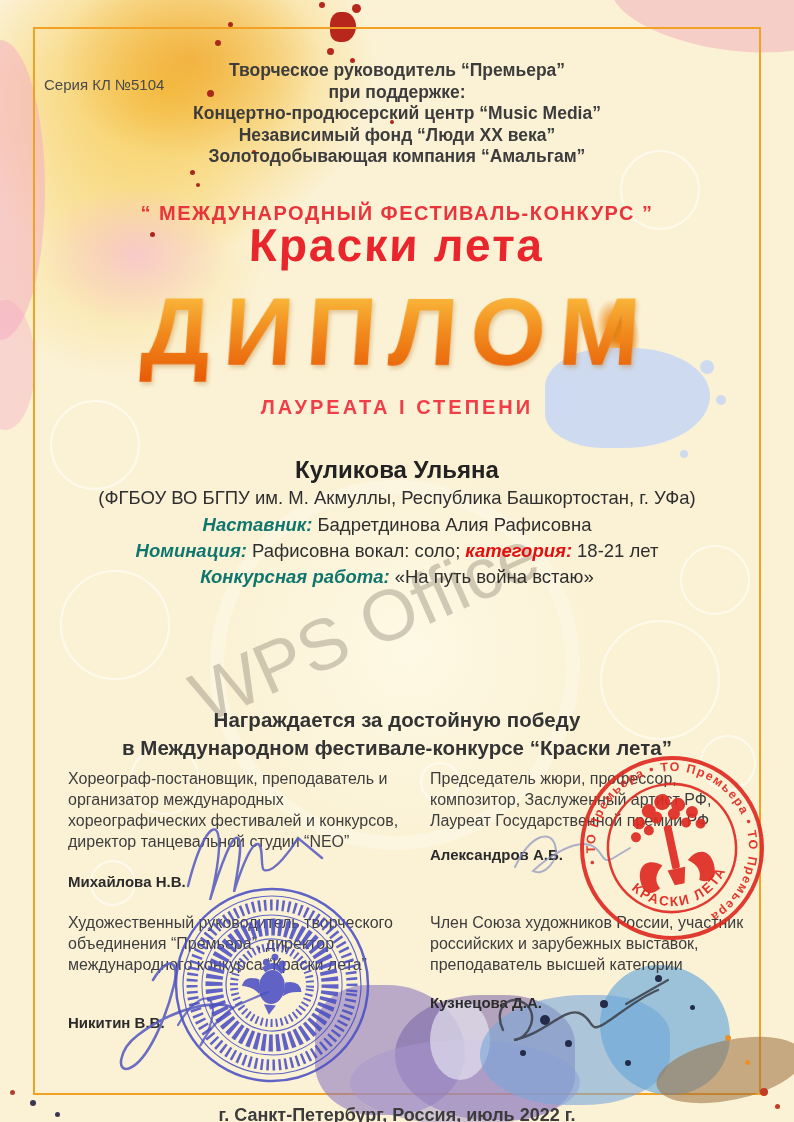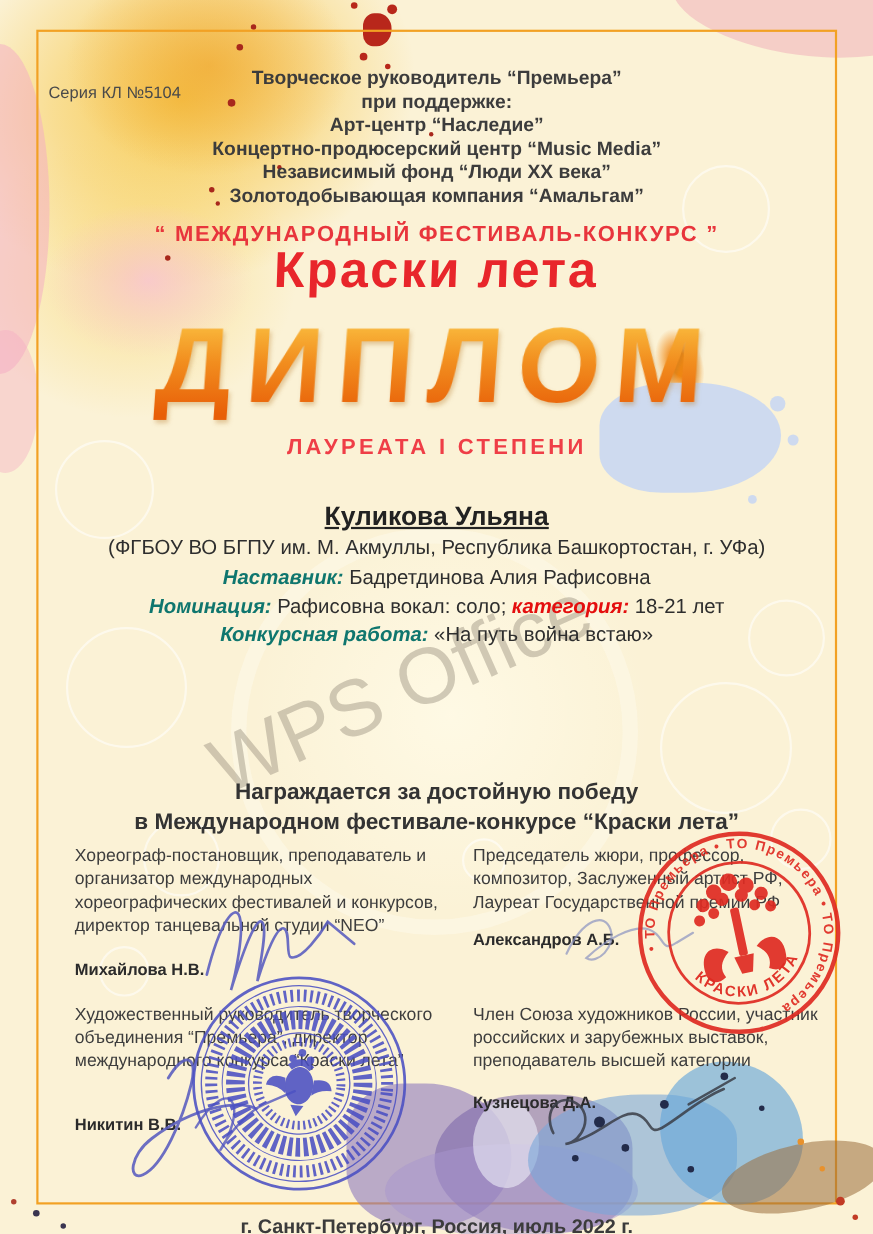--- a/index.html
+++ b/index.html
@@ -110,37 +110,36 @@
   <div class="dot" style="left:55px;top:1112px;width:5px;height:5px;background:#3a3550;"></div>
   <div class="dot" style="left:10px;top:1090px;width:5px;height:5px;background:#B04030;"></div>
 
   <div class="abs watermark" style="left:195px;top:660px;">WPS Office</div>
 
   <div class="abs series" style="left:44px;top:76px;">Серия КЛ №5104</div>
 
   <div class="abs center" style="top:60px;">
     <div class="hdr-line">Творческое руководитель “Премьера”</div>
     <div class="hdr-line">при поддержке:</div>
-    <div class="hdr-line">Арт-центр “Наследие”</div>
     <div class="hdr-line">Концертно-продюсерский центр “Music Media”</div>
     <div class="hdr-line">Независимый фонд “Люди XX века”</div>
     <div class="hdr-line">Золотодобывающая компания “Амальгам”</div>
   </div>
 
   <div class="abs center fest-sub" style="top:202px;">“ МЕЖДУНАРОДНЫЙ ФЕСТИВАЛЬ-КОНКУРС ”</div>
   <div class="abs center" style="top:218px;">
     <span class="fest-name" style="display:inline-block;">Краски лета</span>
   </div>
 
   <div class="abs center" style="top:282px;">
     <span class="dip-title">ДИПЛОМ</span>
   </div>
   <div class="abs center degree" style="top:396px;">ЛАУРЕАТА I СТЕПЕНИ</div>
 
-  <div class="abs center rcp-name" style="top:456px;text-decoration:underline;">Куликова Ульяна</div>
+  <div class="abs center rcp-name" style="top:456px;">Куликова Ульяна</div>
   <div class="abs center rcp-line" style="top:487px;">(ФГБОУ ВО БГПУ им. М. Акмуллы, Республика Башкортостан, г. УФа)</div>
 
   <div class="abs center rcp-line" style="top:514px;">
     <span class="lbl">Наставник:</span><span>Бадретдинова Алия Рафисовна</span>
   </div>
   <div class="abs center rcp-line" style="top:540px;">
     <span class="lbl">Номинация:</span><span>Рафисовна вокал: соло;</span><span class="lbl2">категория:</span><span>18-21 лет</span>
   </div>
   <div class="abs center rcp-line" style="top:566px;">
     <span class="lbl">Конкурсная работа:</span><span>«На путь война встаю»</span>

